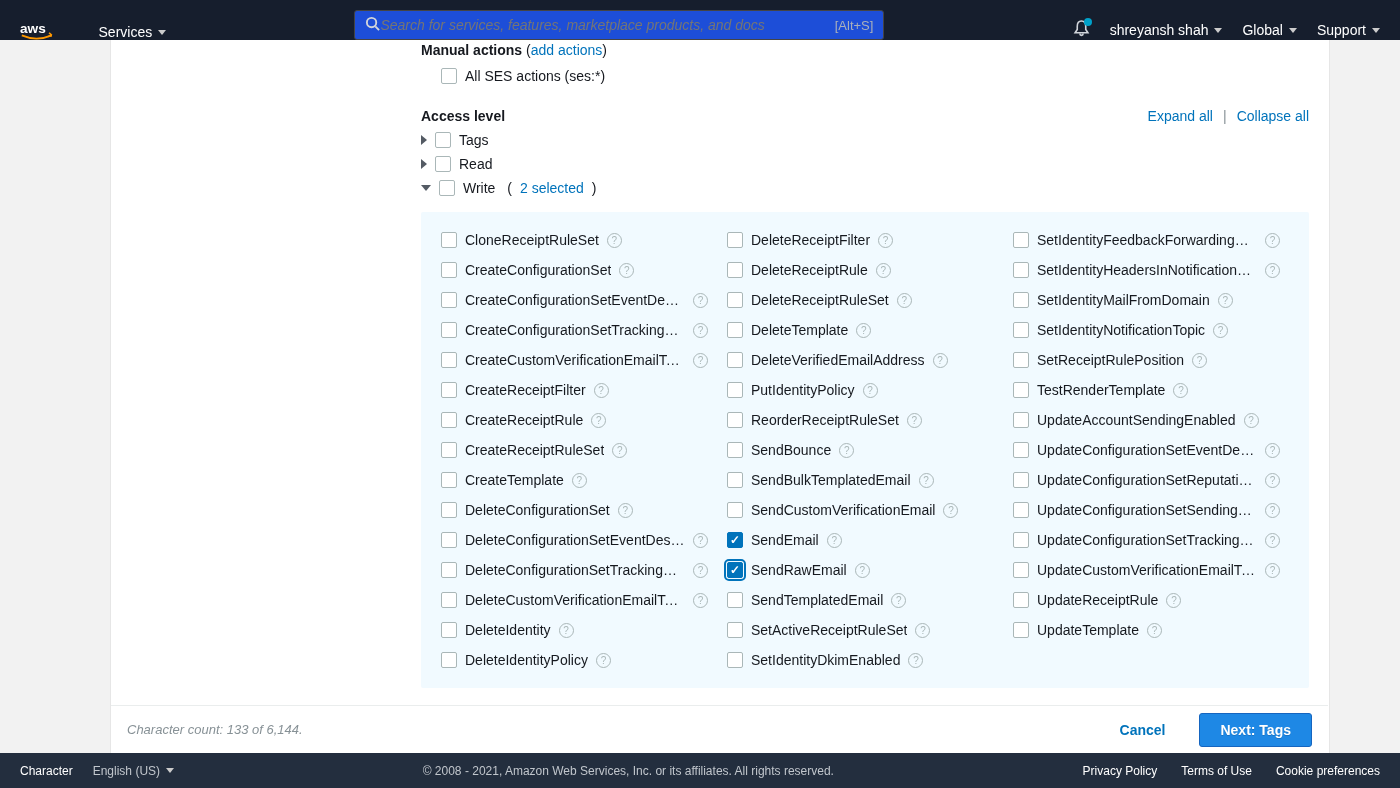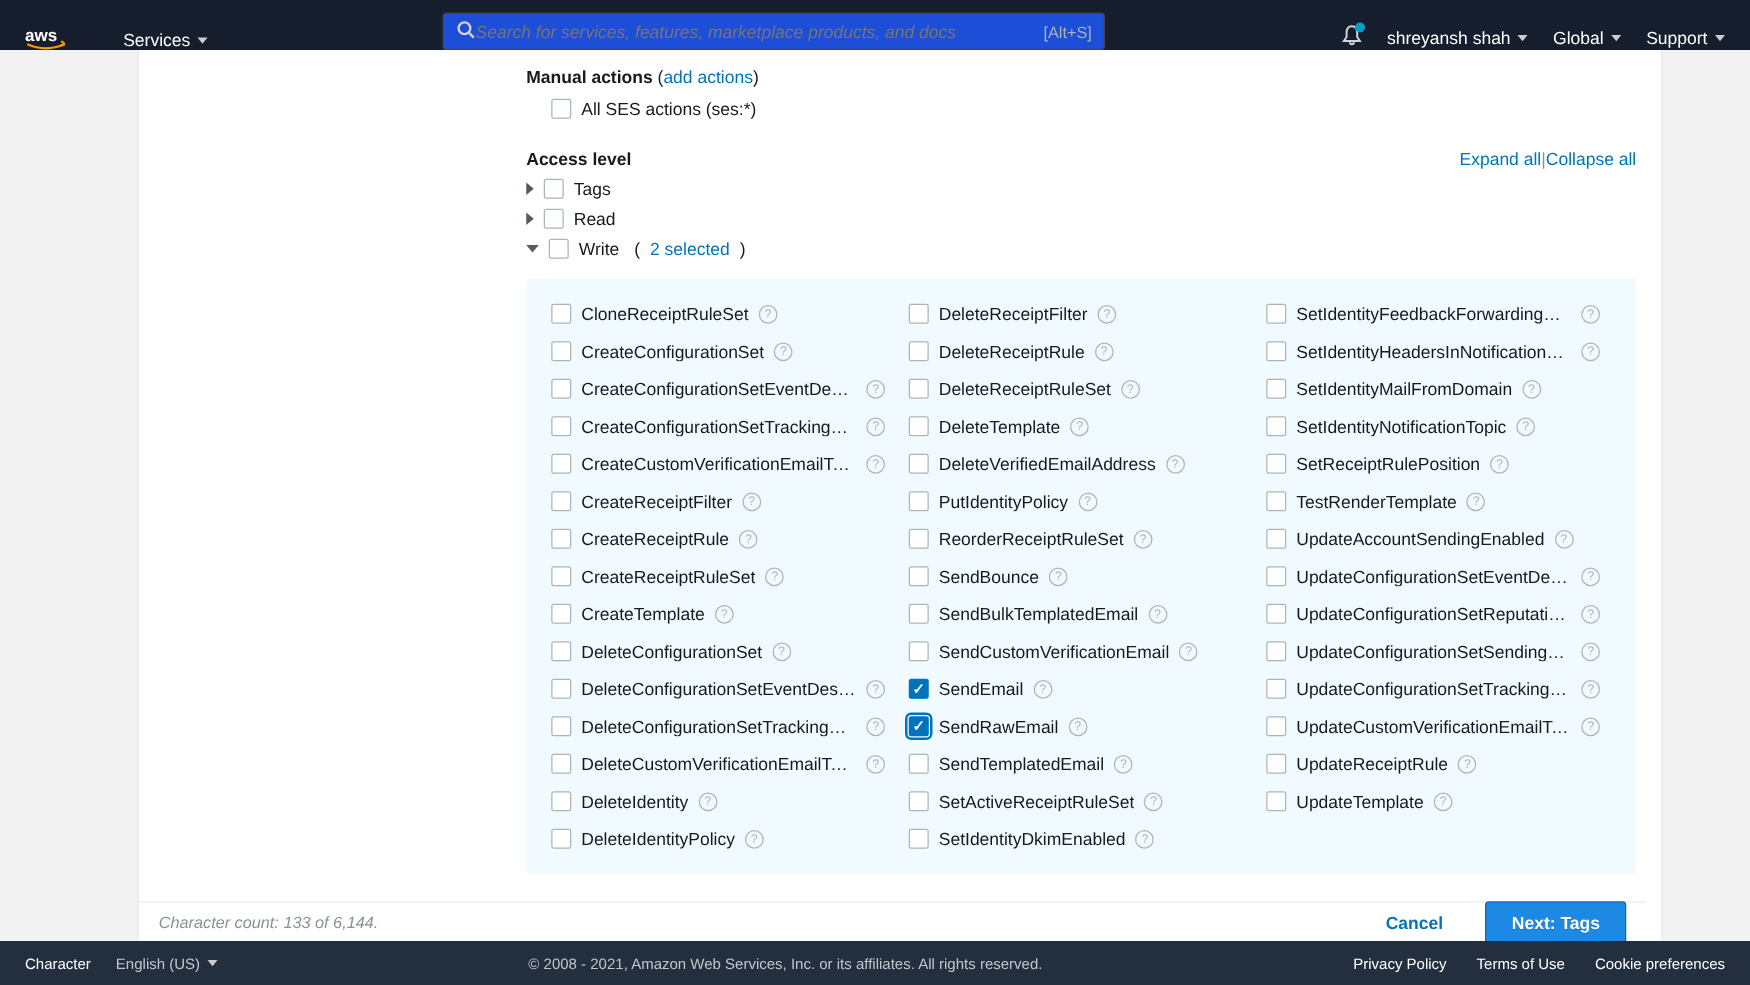--- a/index.html
+++ b/index.html
@@ -21,47 +21,47 @@
 
 .doc-tab { position: fixed; left: 12px; top: 50%; transform: translateY(-50%) rotate(180deg); writing-mode: vertical-lr; color: #0073bb; font-weight: 700; font-size: 14px; cursor: pointer; }
 
 .page-body { padding-left: 40px; height: calc(100% - 40px - 35px); overflow: hidden; background: #f2f2f2; position: relative; }
 .main-panel { background: #fff; margin: 0 70px 0 70px; height: 100%; border-left: 1px solid #e6e6e6; border-right: 1px solid #e6e6e6; overflow: hidden; position: relative; }
 
 .content { padding: 0 20px; height: calc(100% - 48px); overflow: hidden; }
 
 .inner-block { padding: 0 0 0 290px; }
 
-.manual-actions { color: #16191f; font-size: 14px; margin-top: 13px; }
+.manual-actions { color: #16191f; font-size: 14px; margin-top: 2px; }
 .manual-actions b { font-weight: 700; }
 .manual-actions .link { color: #0073bb; }
 .chk-row { display: flex; align-items: center; gap: 8px; margin-top: 10px; }
 
 .section-head { display: flex; align-items: center; justify-content: space-between; margin-top: 24px; }
 .section-head h3 { font-size: 14px; font-weight: 700; }
-.expand-links { font-size: 14px; display: flex; align-items: center; gap: 0; color: #0073bb; }
+.expand-links { font-size: 14px; display: flex; align-items: center; gap: 10px; color: #0073bb; }
 .expand-links .sep { color: #879196; }
 
 .level-row { display: flex; align-items: center; gap: 8px; margin-top: 8px; }
 .caret { width: 0; height: 0; cursor: pointer; }
 .caret.right { border-top: 5px solid transparent; border-bottom: 5px solid transparent; border-left: 6px solid #545b64; }
 .caret.down { border-left: 5px solid transparent; border-right: 5px solid transparent; border-top: 6px solid #545b64; }
 .level-row .link { color: #0073bb; }
 
 .checkbox { width: 16px; height: 16px; border: 1px solid #aab7b8; border-radius: 2px; flex-shrink: 0; cursor: pointer; background: #fff; display: flex; align-items: center; justify-content: center; }
 .checkbox.checked { background: #0073bb; border-color: #0073bb; }
 .checkbox.checked::after { content: "✓"; color: #fff; font-size: 12px; font-weight: bold; line-height: 1; }
 .checkbox.focus { outline: 2px solid #0073bb; outline-offset: 1px; }
 
 .actions-grid { background: #f1faff; border-radius: 2px; padding: 20px; margin-top: 16px; display: grid; grid-template-columns: repeat(3, 1fr); column-gap: 10px; row-gap: 14px; }
 .action-item { display: flex; align-items: center; gap: 8px; }
 .action-label { color: #16191f; max-width: 220px; white-space: nowrap; overflow: hidden; text-overflow: ellipsis; }
 .help-icon { width: 15px; height: 15px; border: 1px solid #aab7b8; border-radius: 50%; color: #aab7b8; font-size: 10px; display: flex; align-items: center; justify-content: center; flex-shrink: 0; cursor: help; }
 
-.bottom-bar { position: absolute; bottom: 0; left: 0; right: 12px; height: 32px; border-top: 1px solid #eaeded; background: #fff; display: flex; align-items: center; padding: 0 16px; justify-content: space-between; }
+.bottom-bar { position: absolute; bottom: 0; left: 0; right: 1px; height: 48px; border-top: 1px solid #eaeded; background: #fff; display: flex; align-items: center; padding: 0 16px; justify-content: space-between; }
 .char-count { color: #879196; font-style: italic; font-size: 13px; }
 .btn-row { display: flex; gap: 16px; align-items: center; }
 .btn-cancel { color: #0073bb; font-weight: 700; cursor: pointer; padding: 8px 18px; }
 .btn-primary { background: #1e88e5; color: #fff; font-weight: 700; padding: 8px 20px; border-radius: 3px; border: 1px solid #1565c0; cursor: pointer; text-shadow: 0 1px 0 rgba(0,0,0,0.15); }
 
 .footer { position: fixed; bottom: 0; left: 0; right: 0; height: 35px; background: #232e3e; color: #c1c6cc; display: flex; align-items: center; padding: 0 20px; font-size: 12px; justify-content: space-between; }
 .footer-left { display: flex; align-items: center; gap: 20px; }
 .footer-lang { display: flex; align-items: center; gap: 6px; cursor: pointer; }
 .footer-right { display: flex; align-items: flex-start; gap: 24px; }
 .footer a { color: #fff; cursor: pointer; }

